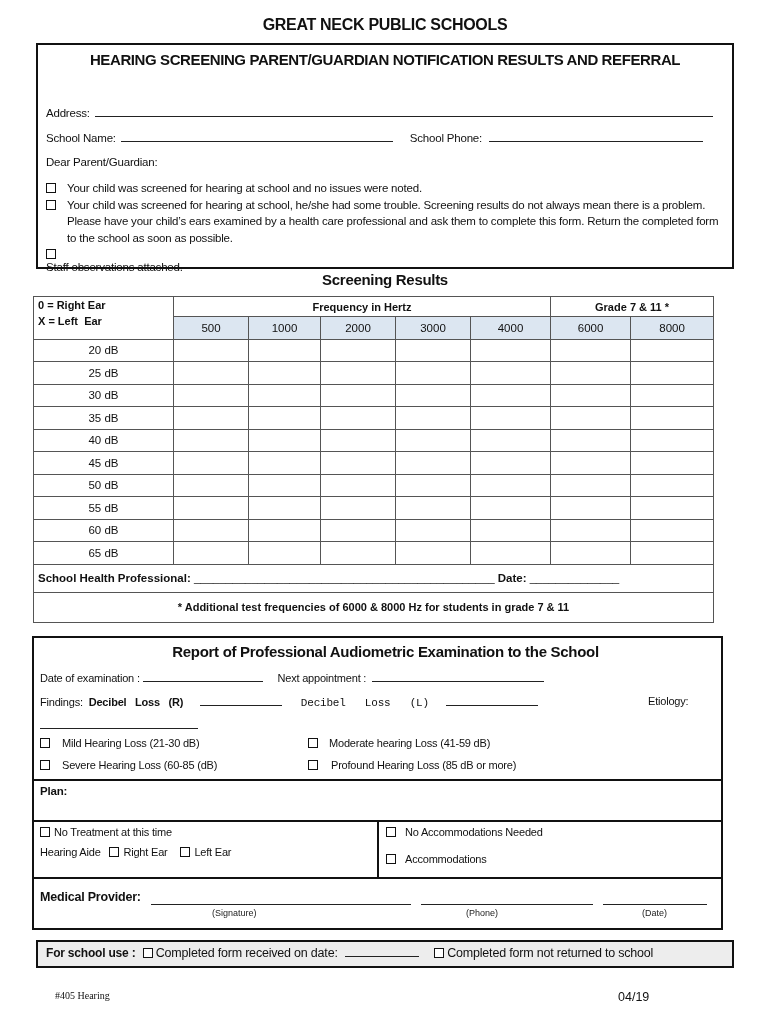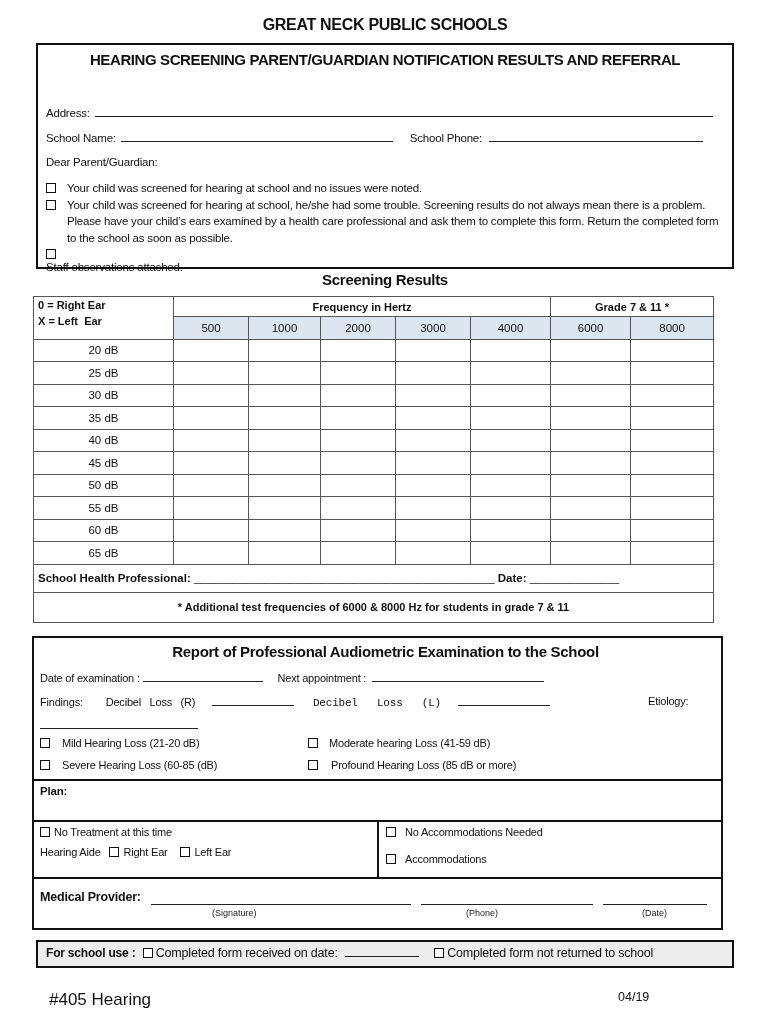--- a/index.html
+++ b/index.html
@@ -29,21 +29,21 @@
 
   #report-box { left: 32px; top: 636px; width: 691px; height: 294px; border: 2.5px solid #111; }
   #report-title { position: absolute; left: 0; width: 100%; top: 5px; text-align: center; font-size: 15px; font-weight: bold; letter-spacing: -0.3px; margin-left: 8px; }
   #report-box .r { position: absolute; font-size: 11px; letter-spacing: -0.2px; white-space: nowrap; }
   .hdiv { position: absolute; left: 0; width: 100%; border-top: 2px solid #111; }
   .vdiv { position: absolute; border-left: 2px solid #111; }
   .cap { position: absolute; font-size: 9px; color: #222; }
 
   #school-use { left: 36px; top: 940px; width: 698px; height: 28px; border: 2.5px solid #111; background: #ededed; font-size: 12.5px; white-space: nowrap; padding: 4px 0 0 8px; letter-spacing: -0.2px; }
 
-  #footer-left { left: 49px; top: 990px; font-size: 17px; }
+  #footer-left { left: 55px; top: 990px; font-size: 10px; font-family: Liberation Serif, serif; }
   #footer-right { left: 618px; top: 990px; font-size: 12.5px; }
 </style>
 </head>
 <body>
 
 <div id="org-title" class="abs">GREAT NECK PUBLIC SCHOOLS</div>
 
 <div id="top-box" class="abs">
   <div id="notif-title">HEARING SCREENING PARENT/GUARDIAN NOTIFICATION RESULTS AND REFERRAL</div>
 
@@ -228,30 +228,30 @@
 
   <div class="r" style="left:6px; top:33px;">
     <span>Date of examination :</span>
     <span class="line" style="width:120px;"></span>
     <span style="margin-left:12px;">Next appointment :</span>
     <span class="line" style="width:172px; margin-left:3px;"></span>
   </div>
 
   <div class="r" style="left:6px; top:57px;">
     <span>Findings:</span>
-    <span style="margin-left:20px; white-space:pre;">Decibel   Loss   (R)</span>
+    <span style="margin-left:3px; white-space:pre;font-weight:bold;">Decibel   Loss   (R)</span>
     <span class="line" style="width:82px; margin-left:14px;"></span>
     <span style="margin-left:16px; white-space:pre;font-family:Liberation Mono, monospace;">Decibel   Loss   (L)</span>
     <span class="line" style="width:92px; margin-left:14px;"></span>
   </div>
   <div class="r" style="left:614px; top:57px;">Etiology:</div>
   <div class="abs" style="left:6px; top:90px; width:158px; border-bottom:1px solid #222;"></div>
 
   <div class="r" style="left:6px; top:99px;">
-    <span class="cb" style="margin-right:12px;"></span><span>Mild Hearing Loss (21-20 dB)</span>
+    <span class="cb" style="margin-right:12px;"></span><span>Mild Hearing Loss (21-30 dB)</span>
   </div>
   <div class="r" style="left:274px; top:99px;">
     <span class="cb" style="margin-right:11px;"></span><span>Moderate hearing Loss (41-59 dB)</span>
   </div>
   <div class="r" style="left:6px; top:121px;">
     <span class="cb" style="margin-right:12px;"></span><span>Severe Hearing Loss (60-85 (dB)</span>
   </div>
   <div class="r" style="left:274px; top:121px;">
     <span class="cb" style="margin-right:13px;"></span><span>Profound Hearing Loss (85 dB or more)</span>
   </div>

